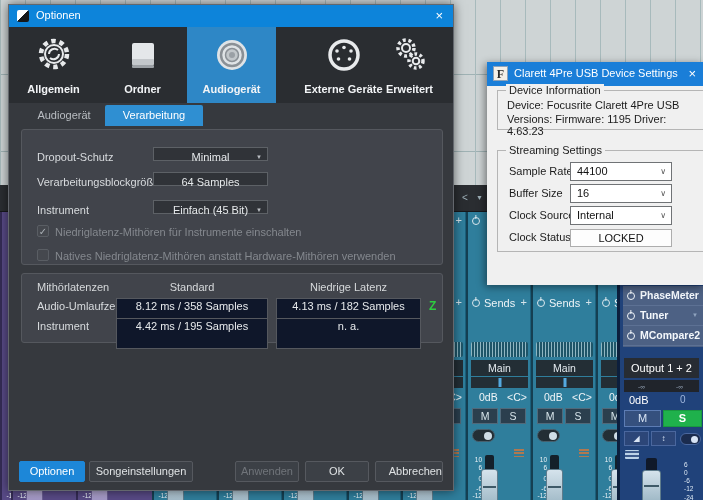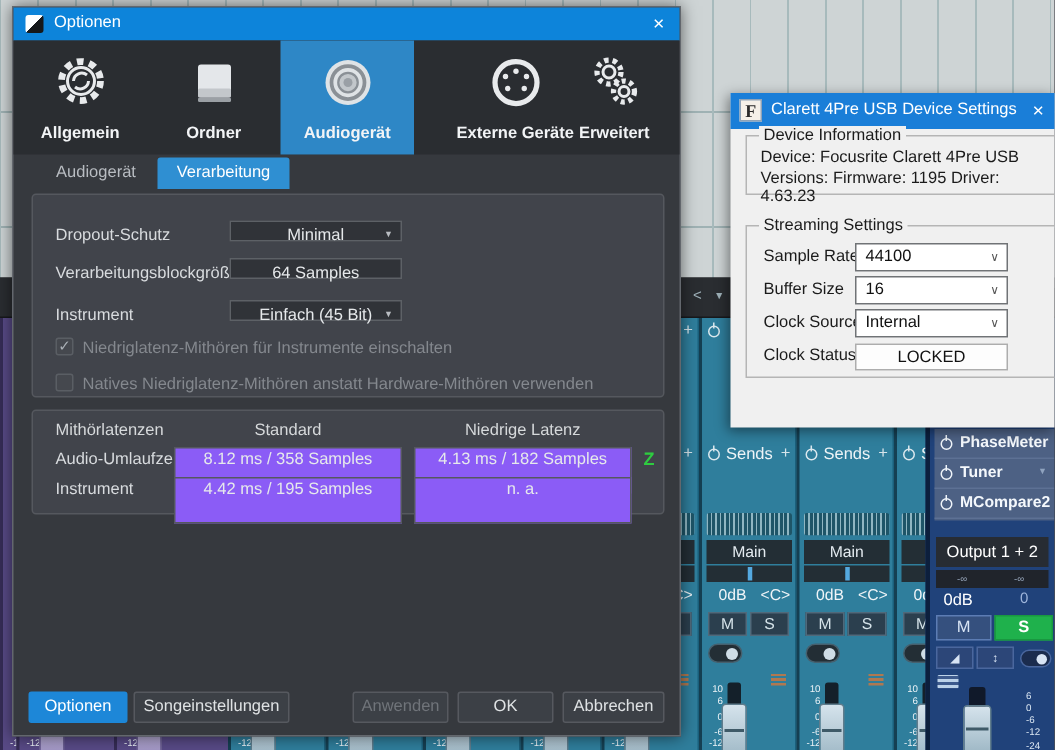--- a/index.html
+++ b/index.html
@@ -104,21 +104,21 @@
 
   .panel { position:absolute; left:12px; width:422px; background:#41444b; border:1px solid #55585e; border-radius:3px; }
   .fld-label { position:absolute; left:28px; font-size:11px; color:#d8dbde; line-height:21px; }
   .fld-box { position:absolute; left:144px; width:115px; height:14px; background:#303338; border:1px solid #5d6166; color:#e6e9eb; font-size:11px; text-align:center; line-height:19px; }
   .fld-arrow { position:absolute; right:5px; top:0; font-size:6px; color:#b9bdc2; line-height:19px; }
   .cb-box { position:absolute; left:28px; width:12px; height:12px; background:#45484e; border:1px solid #5a5e64; border-radius:2px; color:#aab0b6; font-size:10px; line-height:11px; text-align:center; }
   .cb-label { position:absolute; left:46px; font-size:11px; color:#84888e; }
 
   .tbl-head { position:absolute; font-size:11px; color:#d6d9db; }
   .tbl-name { position:absolute; left:28px; font-size:11px; color:#d8dbde; }
-  .tbl-box { position:absolute; height:31px; background:#8b5cf6; border:1px solid #55585e; color:#e6e9eb; font-size:11px; text-align:center; line-height:15px; }
+  .tbl-box { position:absolute; height:31px; background:#0f172a; border:1px solid #55585e; color:#e6e9eb; font-size:11px; text-align:center; line-height:15px; }
   .z-icon { position:absolute; left:420px; font-size:12px; font-weight:bold; color:#2ecc40; }
 
   .btn { position:absolute; top:456px; height:21px; background:#3c4046; border:1px solid #56595f; border-radius:2px; color:#dfe2e4; font-size:11px; text-align:center; line-height:19px; }
   .btn-blue { background:#1d87d8; border-color:#1d87d8; color:#ffffff; }
   .btn-disabled { color:#70747a; }
 
   
   .win { position:absolute; left:487px; top:62px; width:217px; height:223px; background:#f0f0f0; box-shadow:-2px 2px 8px rgba(0,0,0,.45); }
   .win-titlebar { position:absolute; left:0; top:0; right:0; height:24px; background:#1a7ed8; }
   .f-logo { position:absolute; left:6px; top:4px; width:15px; height:15px; background:#f5f0e8; border:1px solid #8fa3b8; color:#2a2a2a; font-family:"Liberation Serif", serif; font-weight:bold; font-size:12px; text-align:center; line-height:14px; }
@@ -399,21 +399,21 @@
               <circle cx="16" cy="13" r="4" fill="none" stroke="#e8eaec" stroke-width="2"></circle>
               <circle cx="26" cy="26" r="7" fill="none" stroke="#e8eaec" stroke-width="3.5" stroke-dasharray="2.7 2.5"></circle>
               <circle cx="26" cy="26" r="3.3" fill="none" stroke="#e8eaec" stroke-width="2"></circle>
             </svg>
         </span>
         <span class="tab-label">Erweitert</span>
       </div>
     </div>
 
     <div class="subtab inactive" style="left:14px; top:100px; width:82px;">Audiogerät</div>
-    <div class="subtab active" style="left:96px; top:100px; width:88px;">Verarbeitung</div>
+    <div class="subtab active" style="left:96px; top:100px; width:98px;">Verarbeitung</div>
 
     <div class="panel" style="top:124px; height:136px;"></div>
     <span class="fld-label" style="top:142px;">Dropout-Schutz</span>
     <div class="fld-box" style="top:142px;">
       <span>Minimal</span>
       <span class="fld-arrow">▼</span>
     </div>
     <span class="fld-label" style="top:167px;">Verarbeitungsblockgröße</span>
     <div class="fld-box" style="top:167px;">
       <span>64 Samples</span>
@@ -439,21 +439,21 @@
     <span class="z-icon" style="top:294px;">Z</span>
 
     <span class="tbl-name" style="top:315px;">Instrument</span>
     <div class="tbl-box" style="left:107px; width:152px; top:313px;">4.42 ms / 195 Samples</div>
     <div class="tbl-box" style="left:267px; width:145px; top:313px;">n. a.</div>
 
     <div class="btn btn-blue" style="left:10px; width:66px;">Optionen</div>
     <div class="btn" style="left:80px; width:104px;">Songeinstellungen</div>
     <div class="btn btn-disabled" style="left:226px; width:64px;">Anwenden</div>
     <div class="btn" style="left:296px; width:64px;">OK</div>
-    <div class="btn" style="left:366px; width:68px;">Abbrechen</div>
+    <div class="btn" style="left:366px; width:68px;text-align:right;">Abbrechen</div>
   </div>
 
   <div class="win">
     <div class="win-titlebar">
       <span class="f-logo">F</span>
       <span class="win-title">Clarett 4Pre USB Device Settings</span>
       <span class="win-close">×</span>
     </div>
 
     <div class="grp" style="top:28px; height:40px;">

